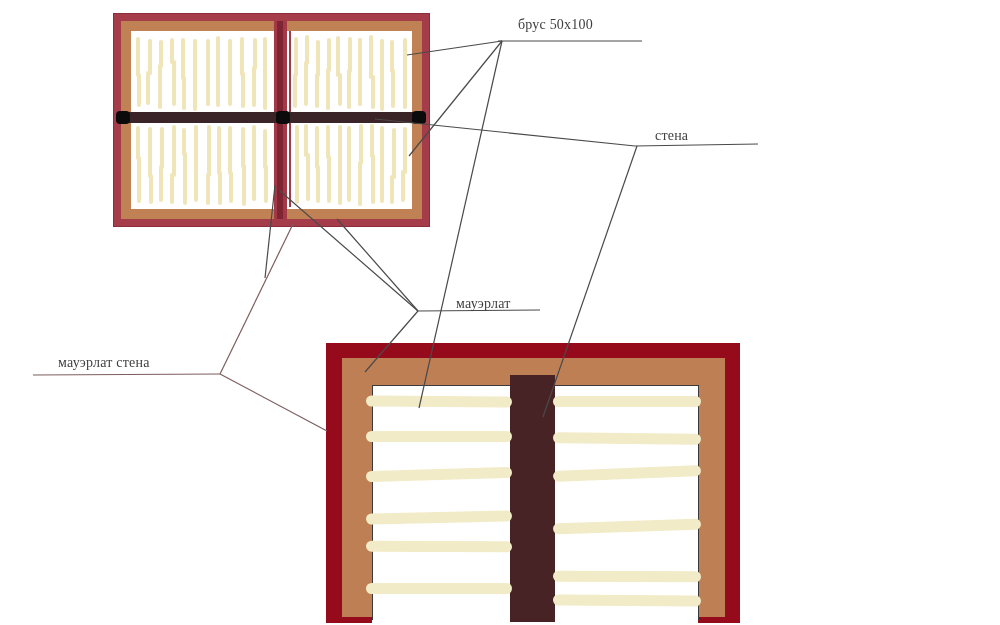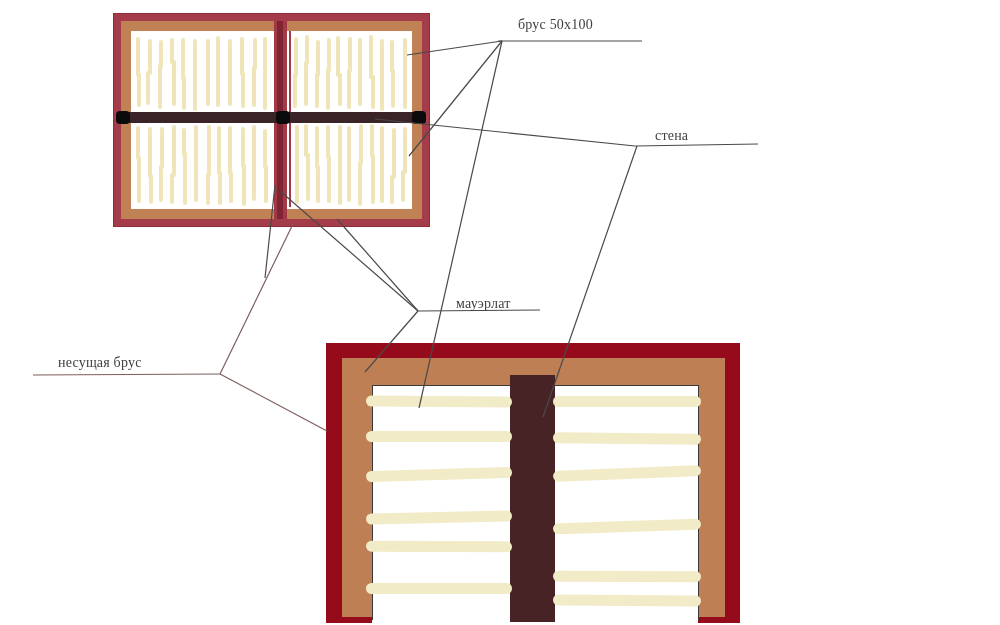--- a/index.html
+++ b/index.html
@@ -181,15 +181,15 @@
       <line x1="365" y1="372" x2="418" y2="311" stroke="#4a4a4a" stroke-width="1.2"></line>
       <line x1="275" y1="185" x2="265" y2="278" stroke="#4a4a4a" stroke-width="1.2"></line>
       <line x1="33" y1="375" x2="220" y2="374" stroke="#7d5e5e" stroke-width="1.2"></line>
       <line x1="220" y1="374" x2="293" y2="224" stroke="#7d5e5e" stroke-width="1.2"></line>
       <line x1="220" y1="374" x2="327" y2="431" stroke="#7d5e5e" stroke-width="1.2"></line>
     </svg>
 
   <div class="label" style="left:518px;top:17px;">брус 50х100</div>
   <div class="label" style="left:655px;top:128px;">стена</div>
   <div class="label" style="left:456px;top:288px;margin-top:8px;">мауэрлат</div>
-  <div class="label" style="left:58px;top:355px;">несущая брус</div>
+  <div class="label" style="left:58px;top:355px;">мауэрлат стена</div>
 
 </div>
 
 </body></html>

